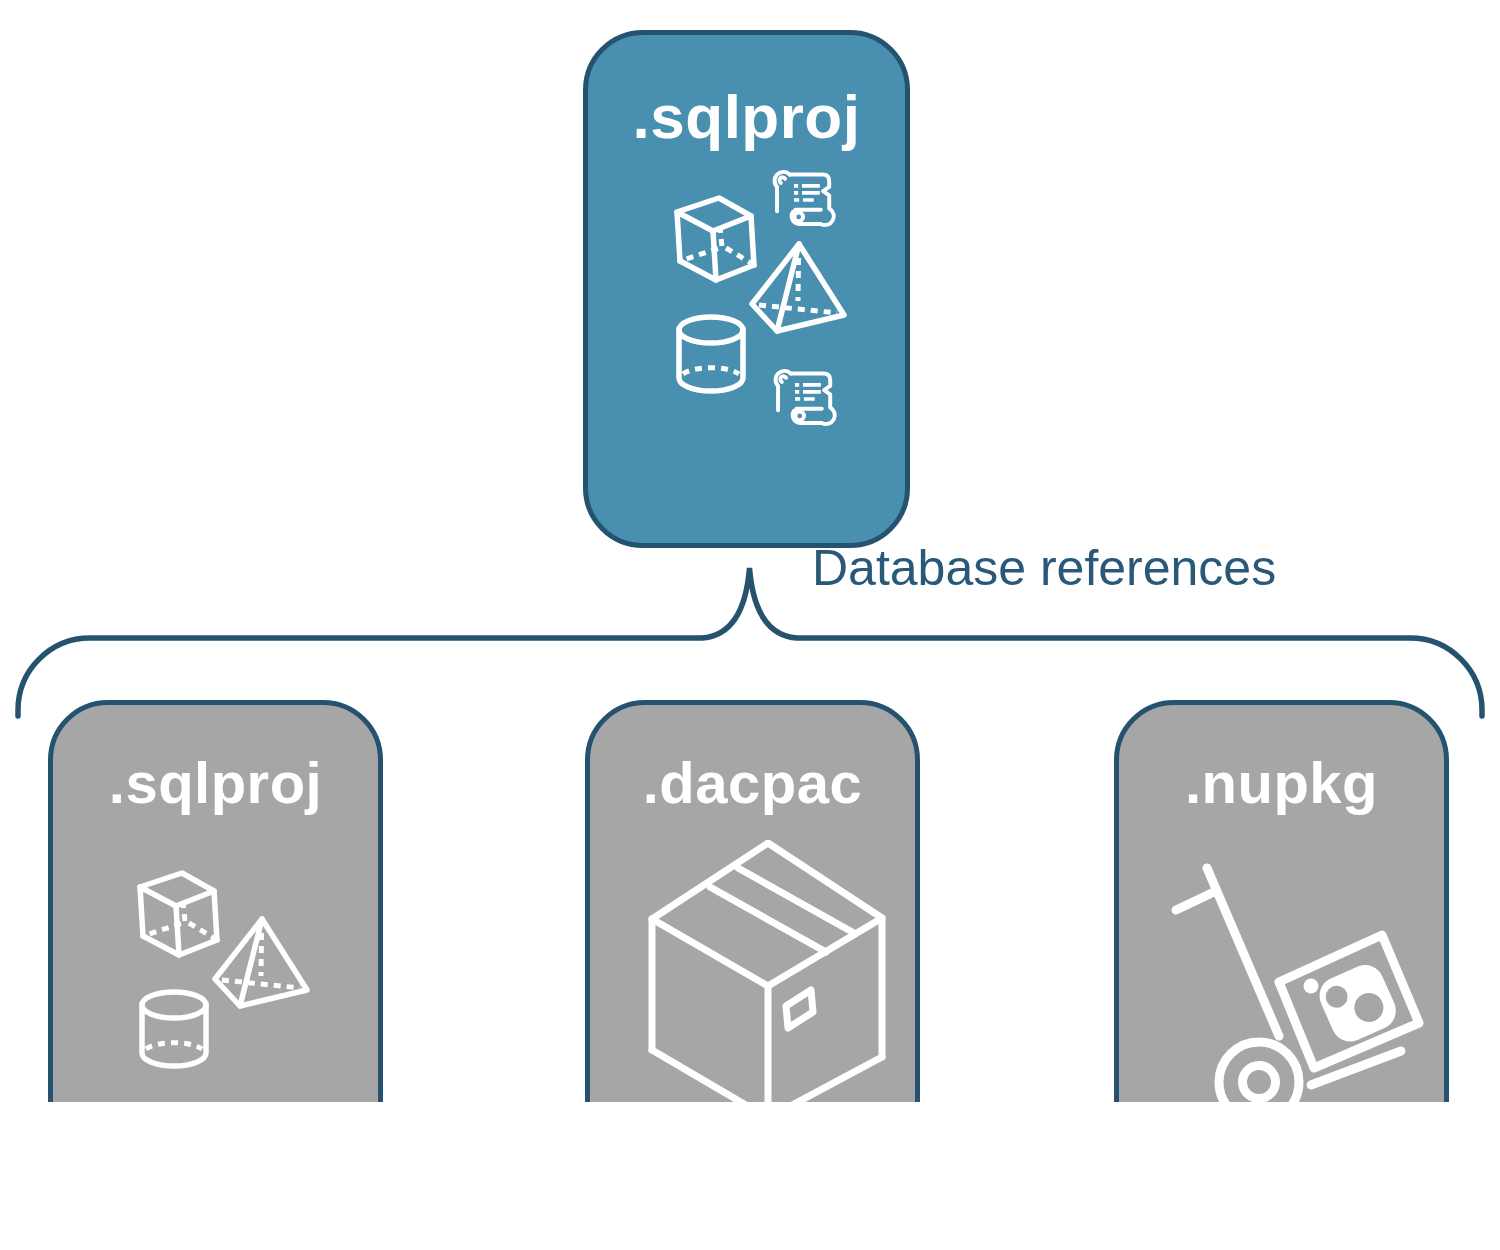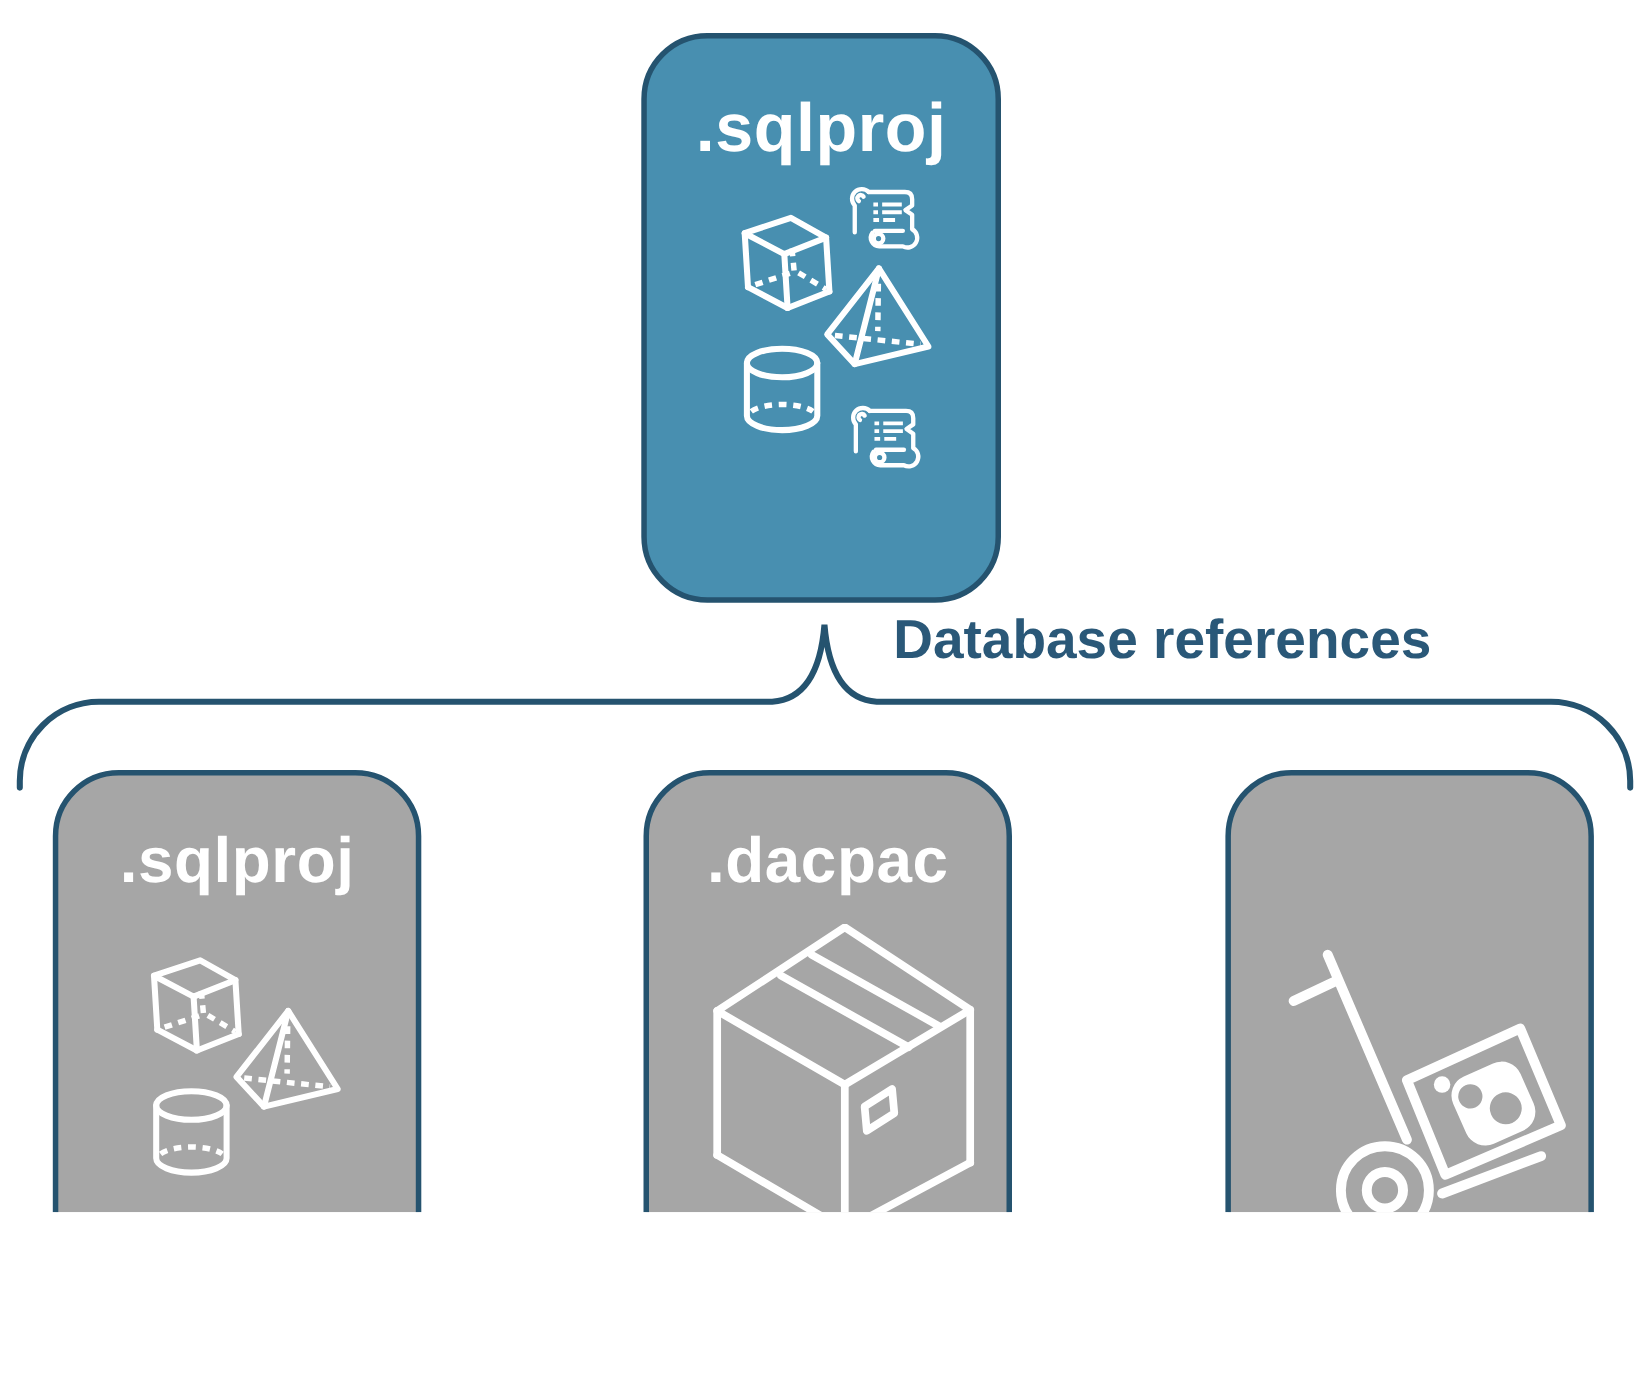--- a/index.html
+++ b/index.html
@@ -46,23 +46,23 @@
     pointer-events:none;
   }
   .brace-path{
     fill:none;
     stroke:var(--line-dark,#25536F);
     stroke-width:5.5;
     stroke-linecap:round;
   }
   .connector-label{
     position:absolute;
-    left:812px;top:552px;
+    left:812px;top:539px;
     font-size:50px;
-    font-weight:700;
+    font-weight:400;
     color:var(--label-text,#2A5878);
     white-space:nowrap;
   }
   .s{stroke:currentColor;fill:none;stroke-width:5.5;stroke-linecap:round;stroke-linejoin:round;}
   .sd{stroke:currentColor;fill:none;stroke-width:5;stroke-dasharray:7 6;stroke-linecap:butt;}
   .scr{stroke:currentColor;fill:none;stroke-width:4.2;stroke-linecap:round;stroke-linejoin:round;}
   .scr-line{stroke:currentColor;fill:none;stroke-width:3.8;stroke-linecap:butt;}
   .pk{stroke:currentColor;fill:none;stroke-width:7;stroke-linecap:round;stroke-linejoin:round;}
   .ht{stroke:currentColor;fill:none;stroke-width:9;stroke-linecap:round;stroke-linejoin:round;}
 </style>
@@ -135,20 +135,21 @@
     <svg class="shape-svg dacpac-shape" width="250" height="285" viewBox="0 0 250 285">
       <path class="pk" d="M 128 3 L 12 79 L 128 146 L 242 78 Z"></path>
       <path class="pk" d="M 12 79 V 210 M 128 146 V 278 M 242 78 V 217"></path>
       <path class="pk" d="M 12 210 L 128 278 L 242 217"></path>
       <path class="pk" d="M 70 47 L 186 112 M 98 28 L 214 93"></path>
       <path class="pk" d="M 146 166 L 171 150 L 173 172 L 148 188 Z"></path>
     </svg>
   </div>
 
   <div class="node node-child node-child-3">
+    <div class="node-label">.nupkg</div>
     <svg class="shape-svg nupkg-shape" width="290" height="290" viewBox="0 0 290 290">
       <path class="ht" d="M 12 55 L 50 37"></path>
       <path class="ht" d="M 43 13 L 115 181"></path>
       <circle class="ht" cx="95" cy="227" r="40"></circle>
       <circle class="ht" cx="95" cy="227" r="16.5"></circle>
       <path class="ht" d="M 115 127 L 218 80 L 255 168 L 150 213 Z"></path>
       <path class="ht" d="M 147 230 L 237 196"></path>
       <g transform="rotate(-24 193 148)">
         <rect x="160" y="115" width="67" height="67" rx="19" fill="currentColor"></rect>
         <circle cx="177" cy="134" r="11" fill="var(--node-gray,#A6A6A6)"></circle>

